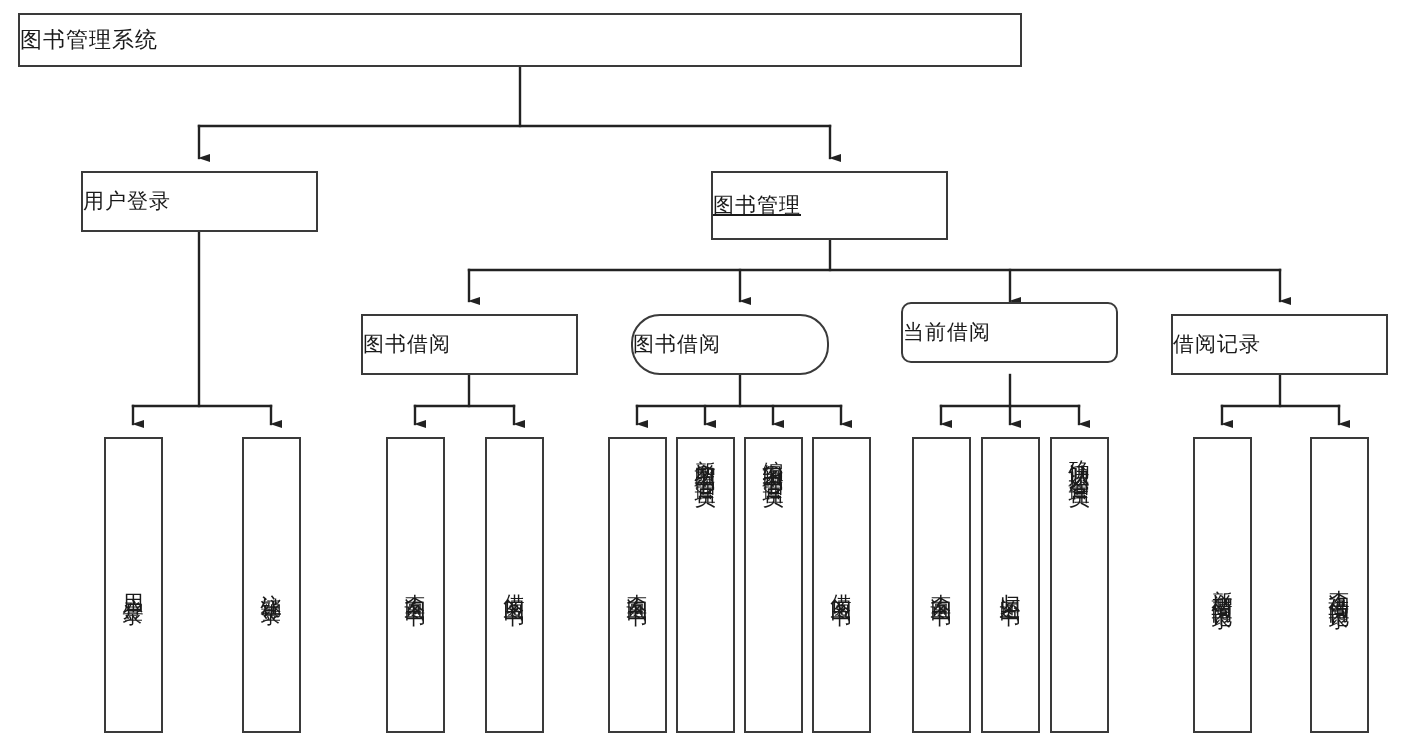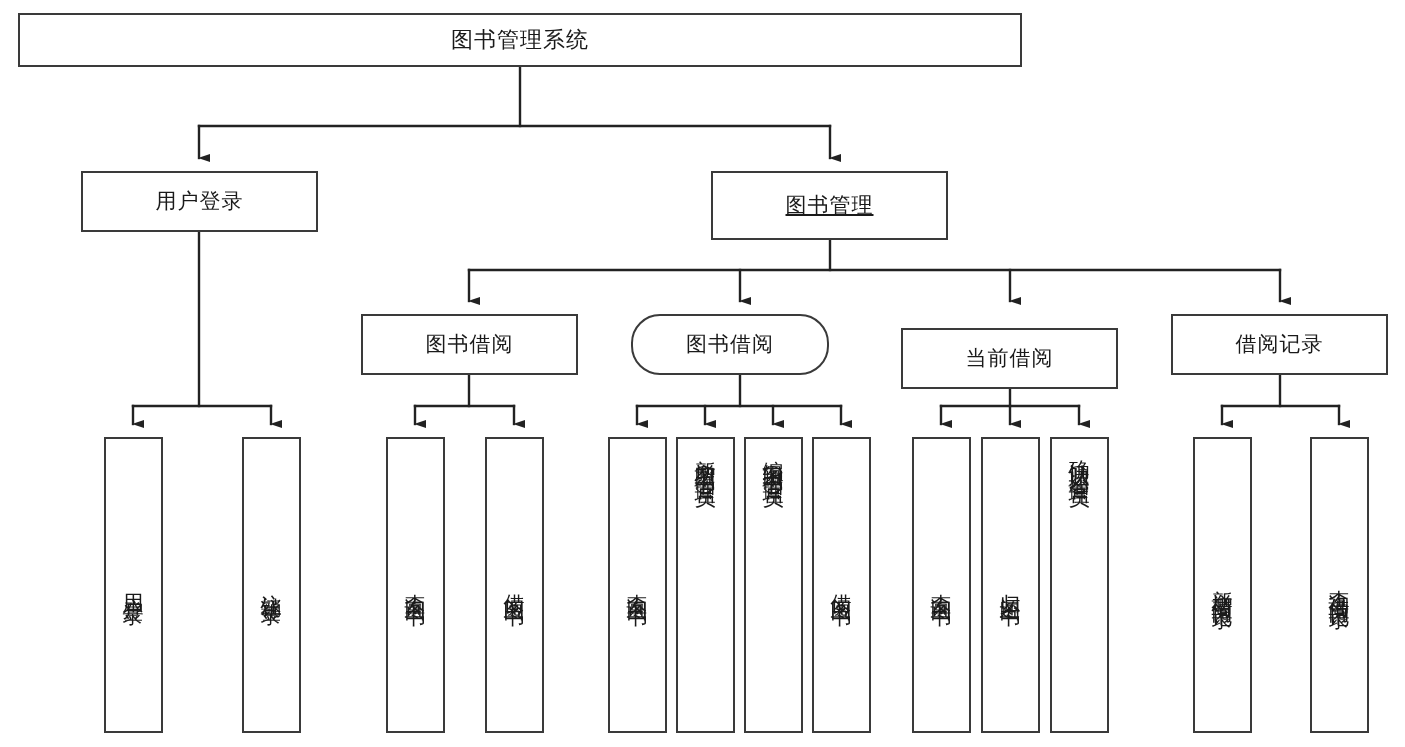--- a/index.html
+++ b/index.html
@@ -26,21 +26,21 @@
     height: 747px;
     pointer-events: none;
   }
   .node {
     position: absolute;
     box-sizing: border-box;
     background: #ffffff;
     border: 2px solid #3a3a3a;
     display: flex;
     align-items: center;
-    justify-content: center;
+    justify-content: flex-start;
     color: #1a1a1a;
     line-height: 1.18;
   }
   .node.horiz {
     font-size: 21px;
     letter-spacing: 1px;
   }
   .node.root {
     font-size: 22px;
     letter-spacing: 1px;
@@ -144,21 +144,21 @@
   <div class="node horiz" style="left:711px; top:171px; width:237px; height:69px;text-decoration:underline;">
     <span>图书管理</span>
   </div>
 
   <div class="node horiz" style="left:361px; top:314px; width:217px; height:61px;">
     <span>图书借阅</span>
   </div>
   <div class="node horiz" style="left:631px; top:314px; width:198px; height:61px;border-radius:29px;">
     <span>图书借阅</span>
   </div>
-  <div class="node horiz" style="left:901px; top:328px; width:217px; height:61px;">
+  <div class="node horiz" style="left:901px; top:302px; width:217px; height:61px;border-radius:10px;">
     <span>当前借阅</span>
   </div>
   <div class="node horiz" style="left:1171px; top:314px; width:217px; height:61px;">
     <span>借阅记录</span>
   </div>
 
   <div class="node leaf" style="left:104px; top:437px; width:59px; height:296px;">
     <div class="leaf-inner">
       <span class="vtext">用户登录</span>
     </div>

